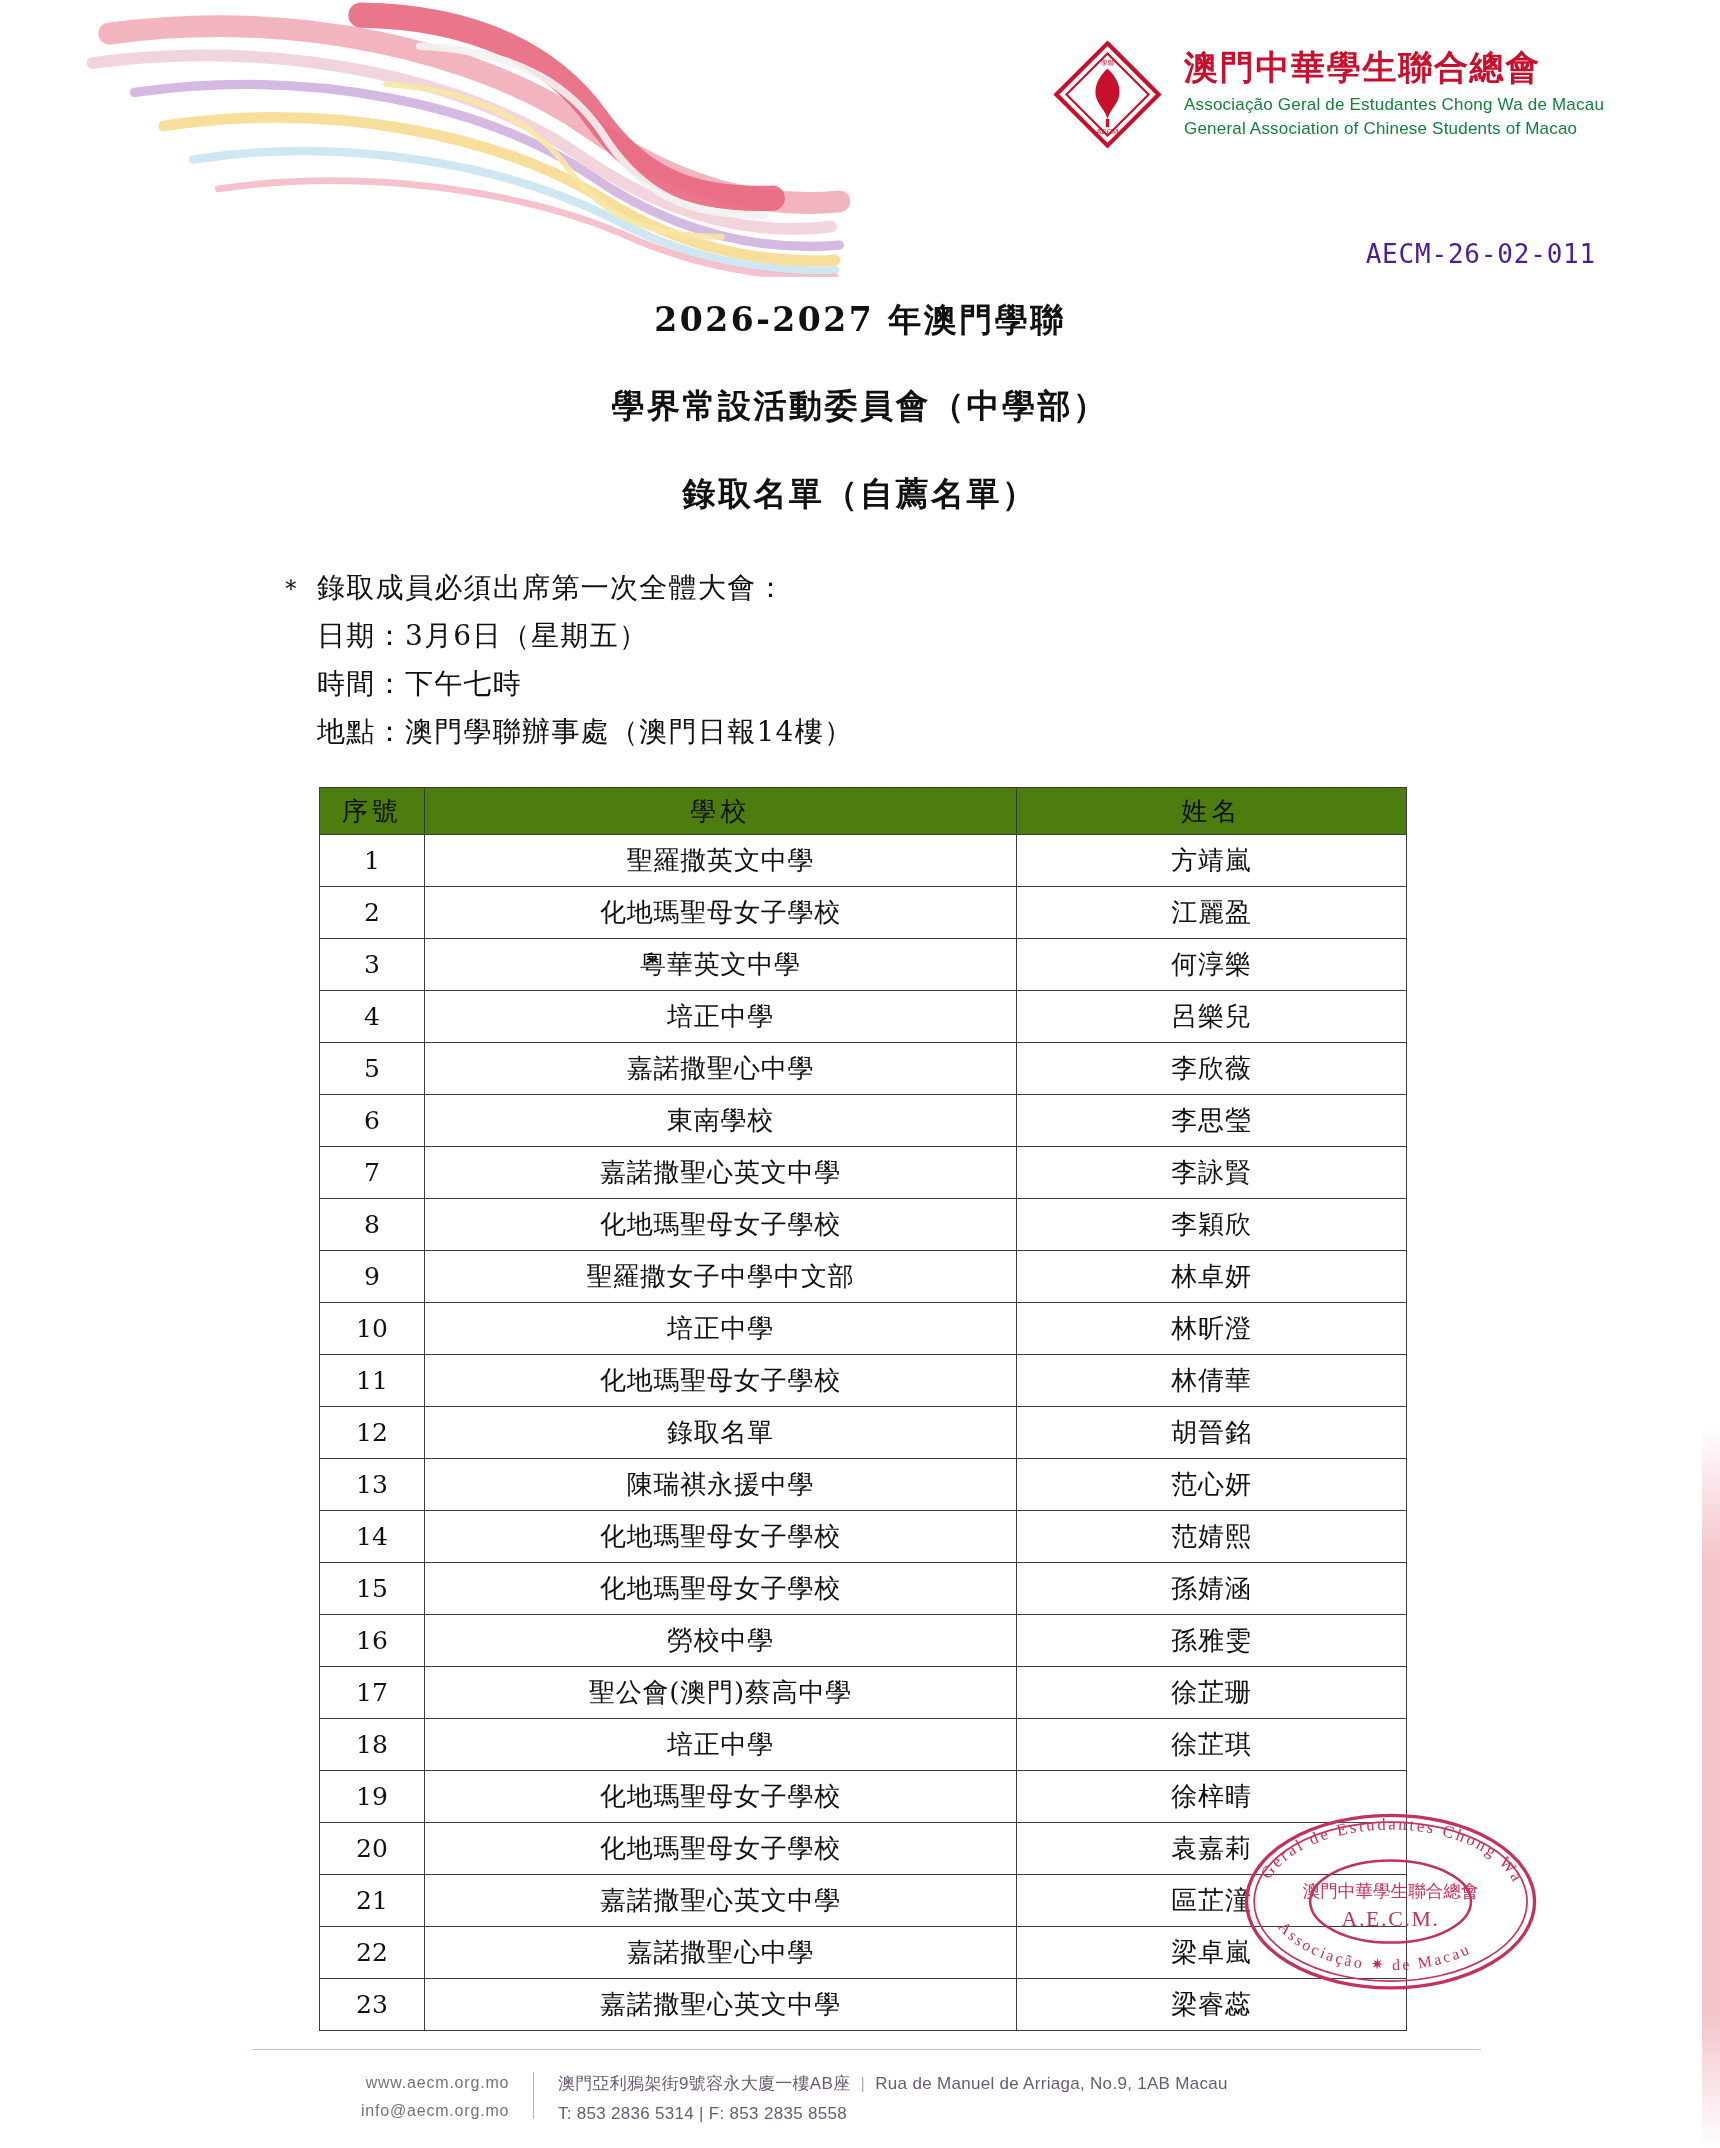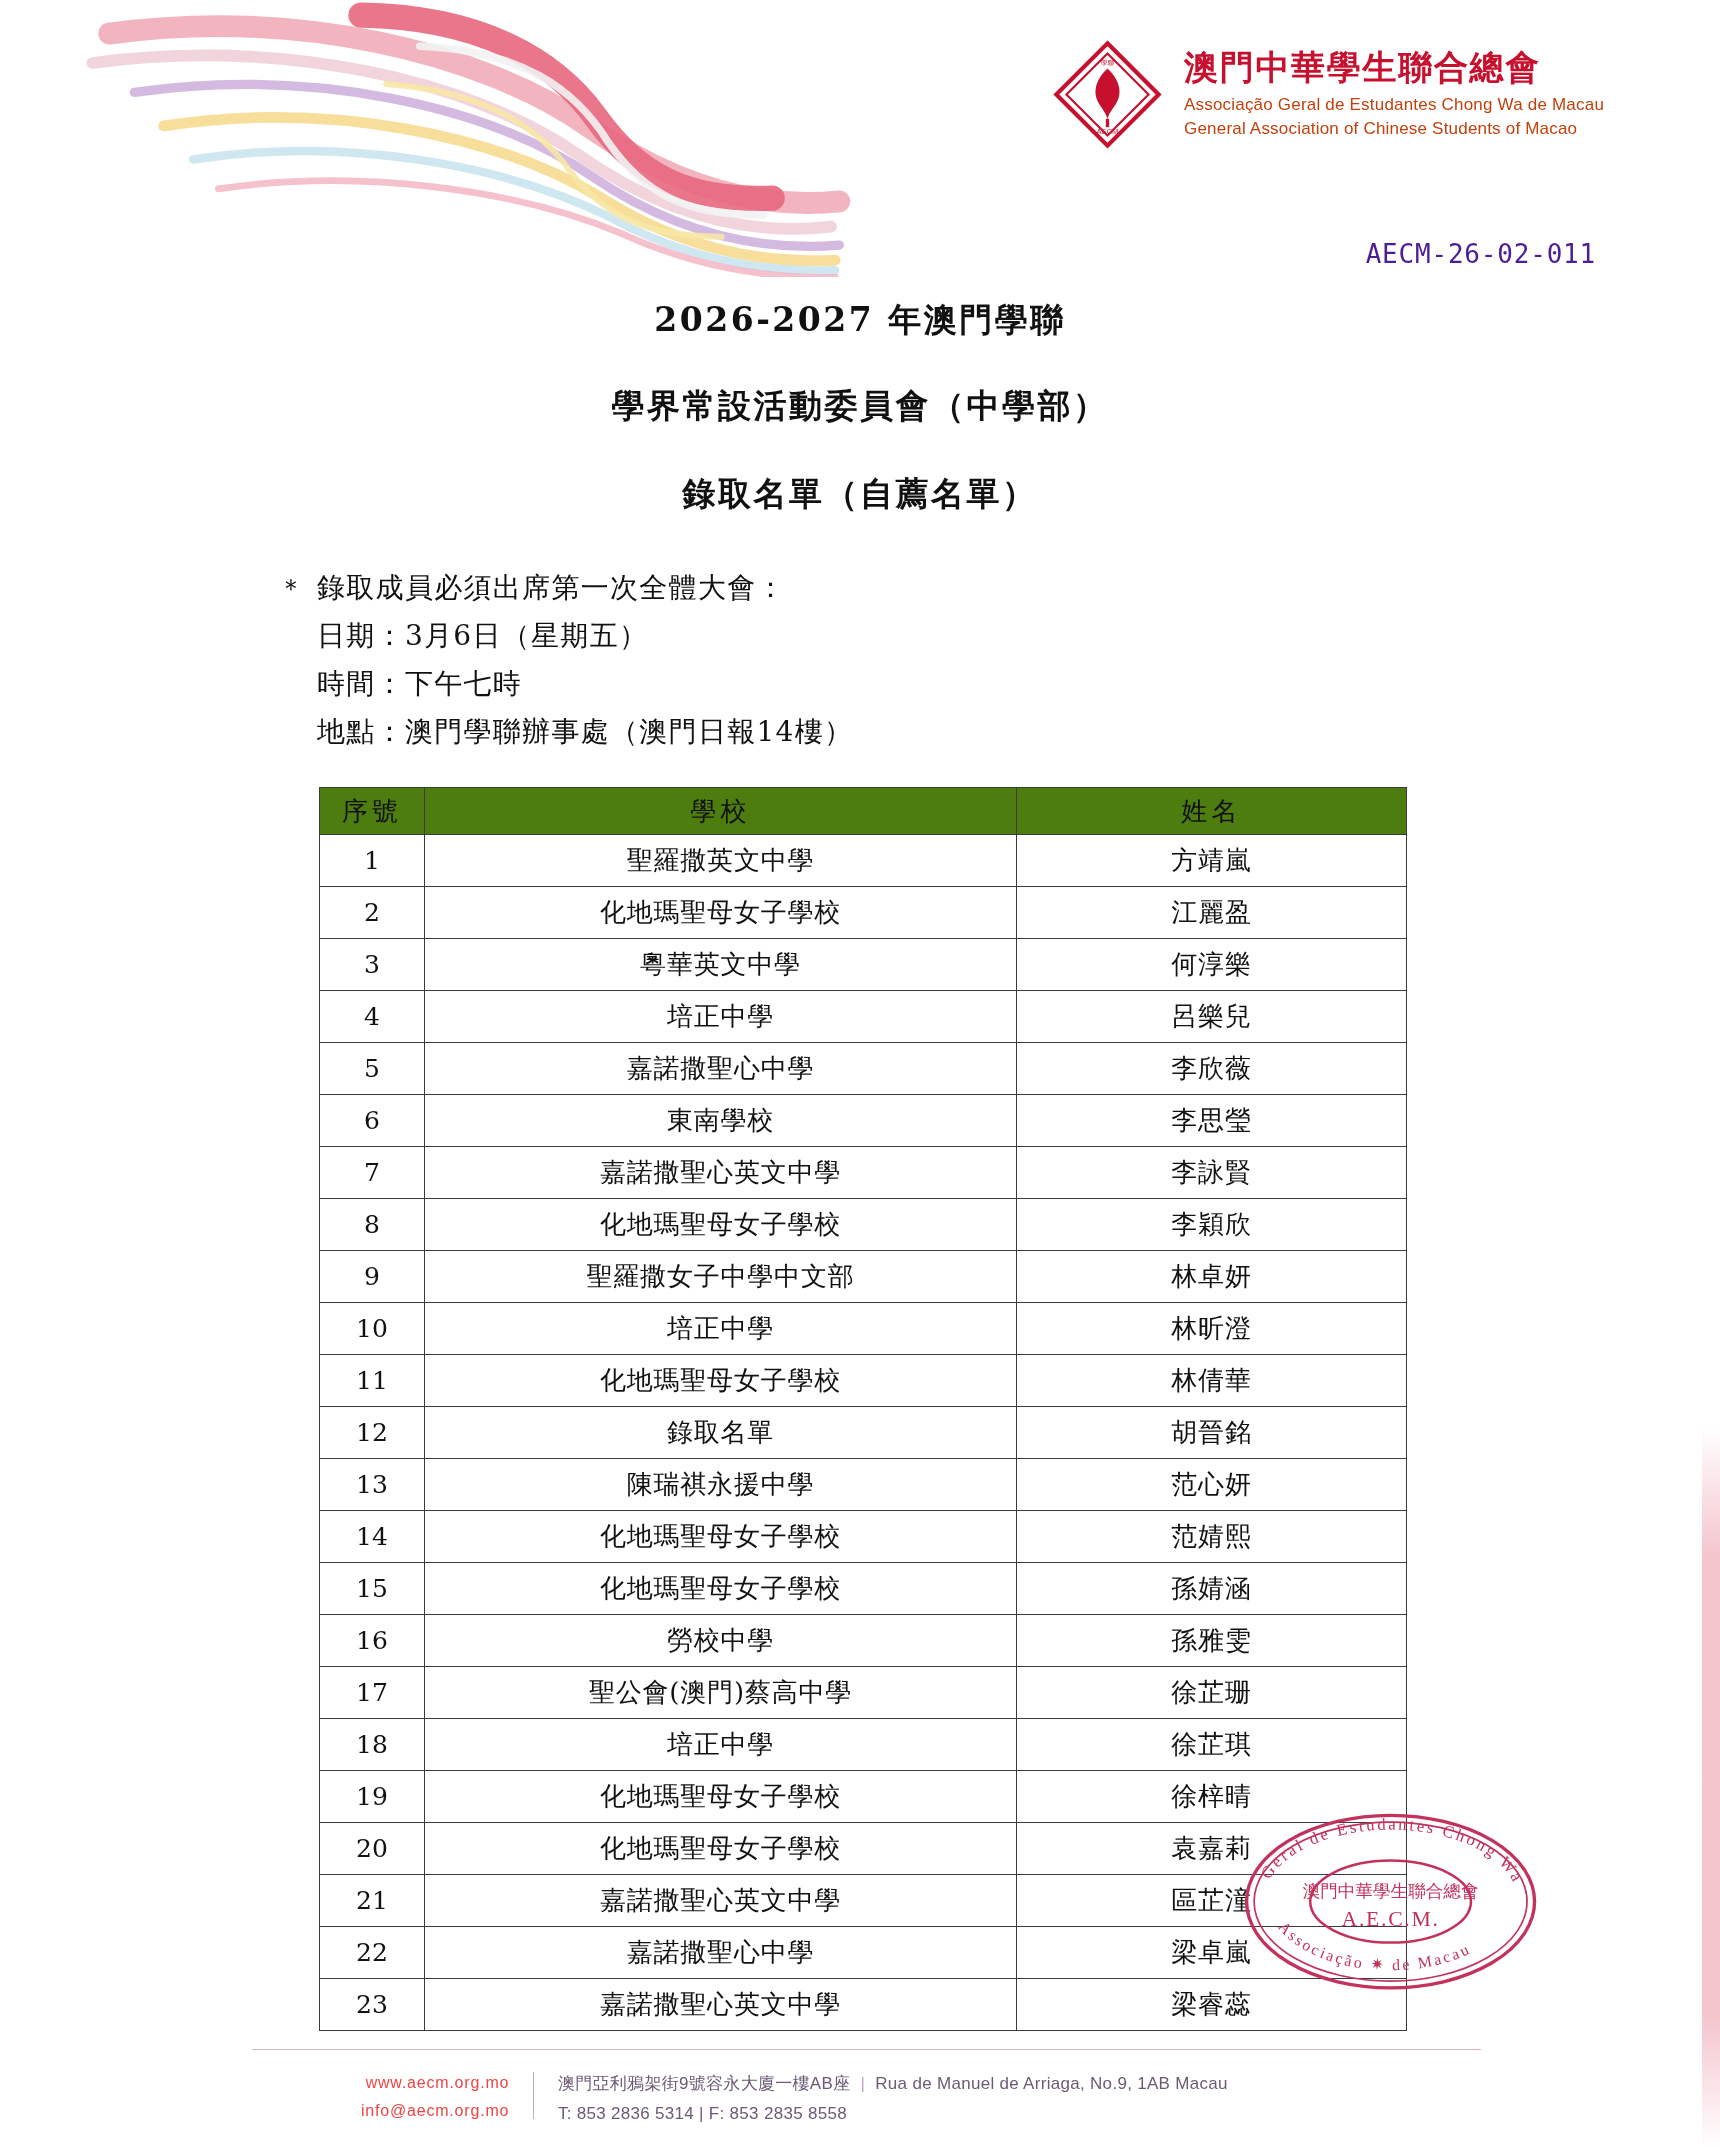--- a/index.html
+++ b/index.html
@@ -48,21 +48,21 @@
     font-family: "DejaVu Serif", "Liberation Serif", serif;
     font-size: 34px;
     font-weight: bold;
     color: #c7102e;
     letter-spacing: 1.7px;
     white-space: nowrap;
   }
   .logo-pt, .logo-en {
     font-family: "Liberation Sans", sans-serif;
     font-size: 17px;
-    color: #c2410c;
+    color: #15803d;
     white-space: nowrap;
     margin-top: 4.2px;
     letter-spacing: 0.2px;
   }
 
   
   .doc-no {
     position: absolute;
     right: 124px;
     top: 239px;
@@ -173,21 +173,21 @@
     top: 2069px;
     display: flex;
     align-items: flex-start;
     font-family: "Liberation Sans", sans-serif;
     color: #8a7f86;
     font-size: 16px;
   }
   .footer-left {
     text-align: right;
     line-height: 1.75;
-    color: #ef4444;
+    color: #737373;
     letter-spacing: 0.8px;
   }
   .footer-sep {
     width: 1.7px;
     height: 47px;
     background: #c4a9c9;
     margin: 3.4px 23.5px 0 23.5px;
   }
   .footer-right {
     line-height: 1.75;

